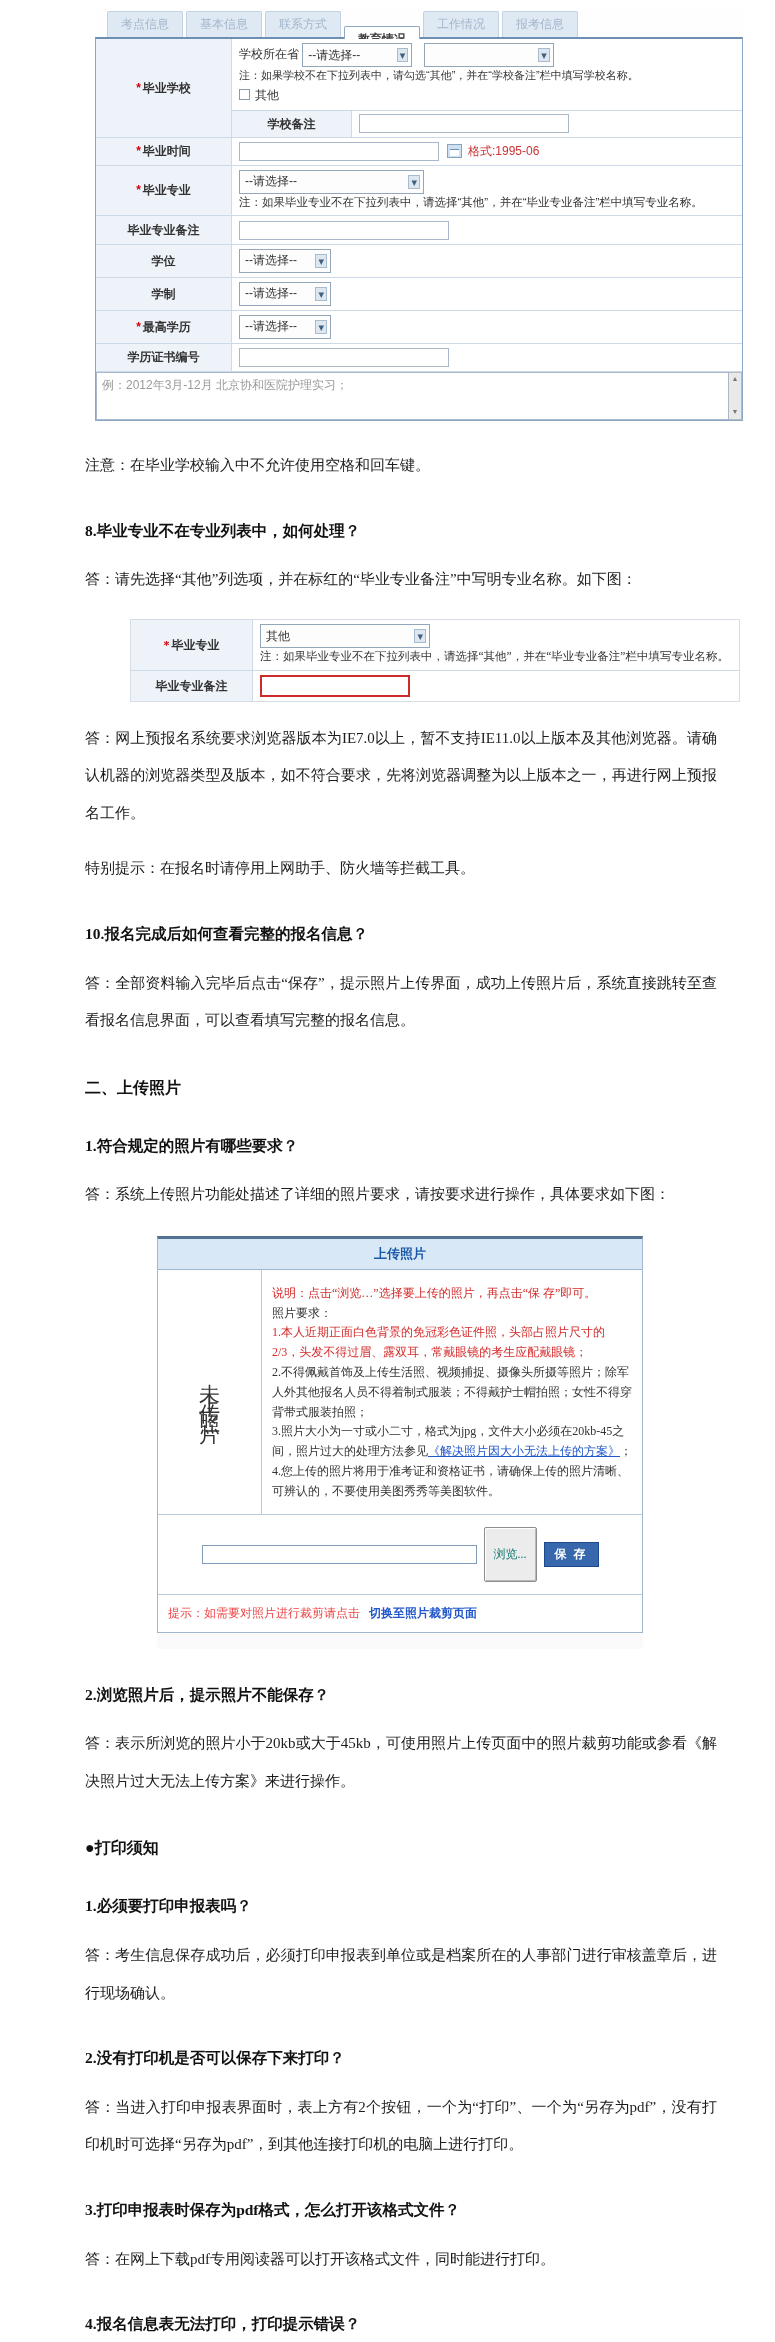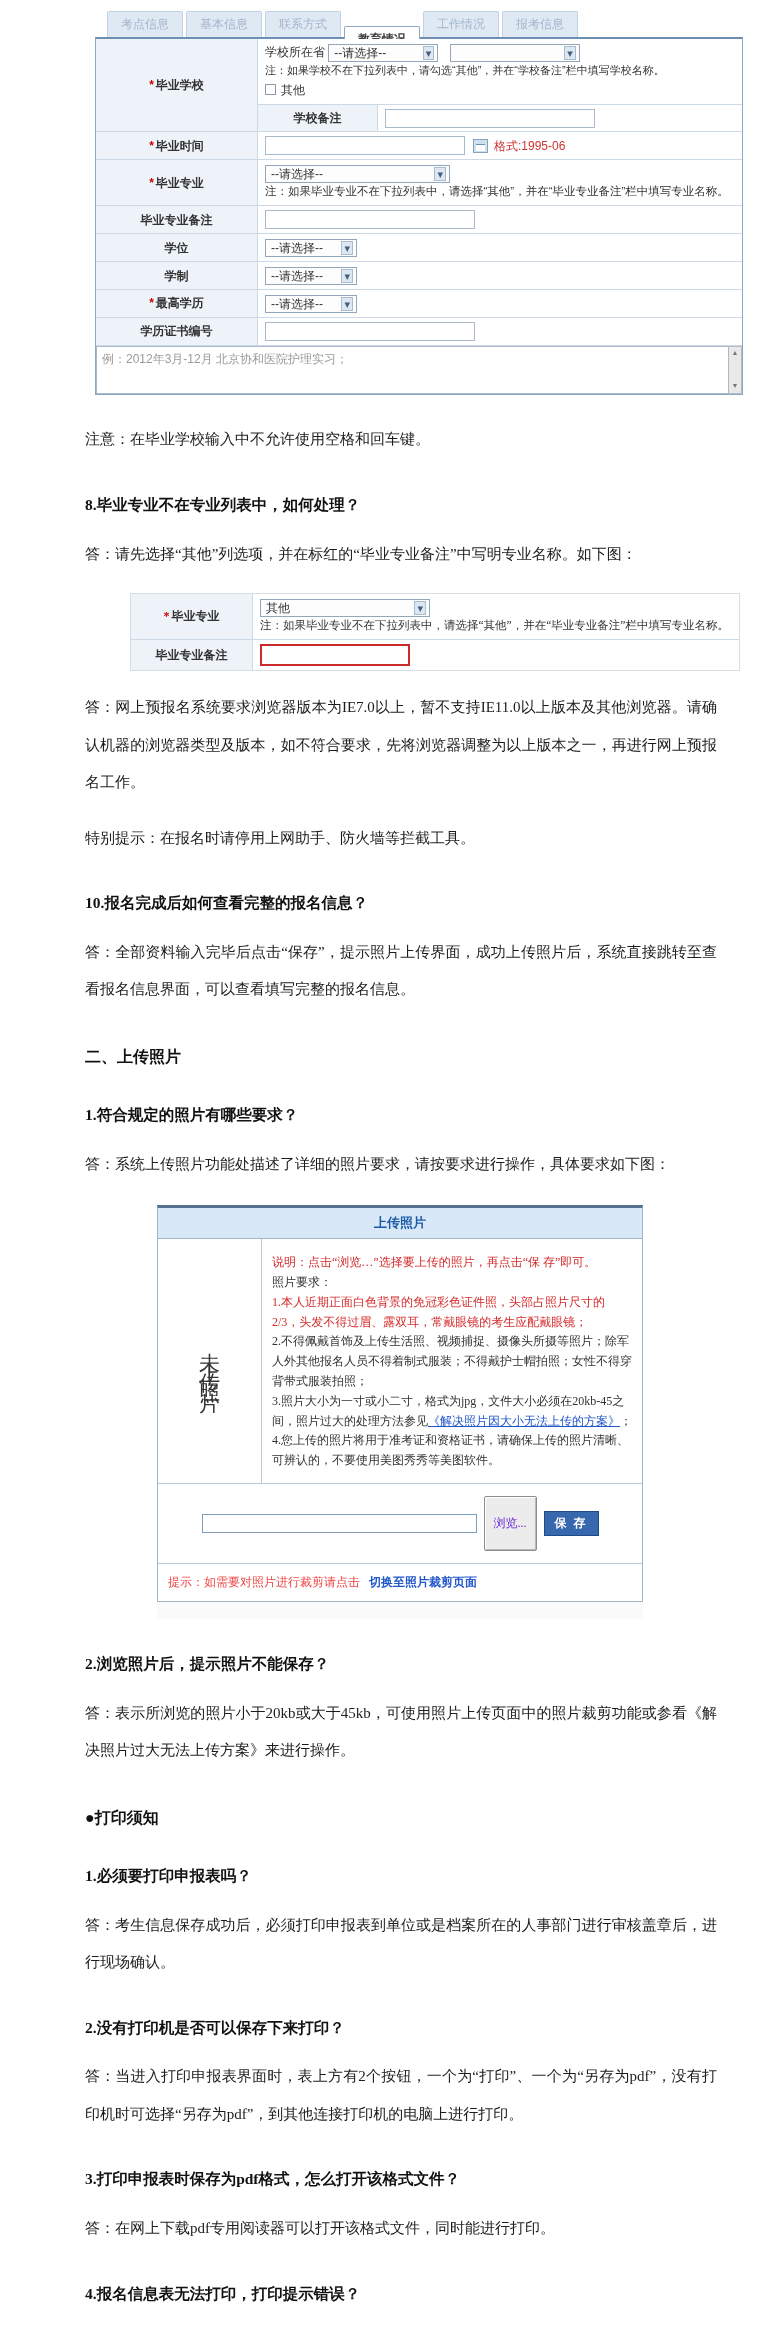--- a/index.html
+++ b/index.html
@@ -70,21 +70,21 @@
   }
   .formtable {
     border:1px solid #8aa8c6;
     border-top:2px solid #6d8fb3;
     margin-top:0;
     background:#fff;
   }
   .frow { display:flex; border-bottom:1px solid #ccd9e7; }
   .frow:last-child { border-bottom:none; }
   .flabel {
-    width:162px;
+    width:136px;
     min-height:26px;
     background:#eef3f9;
     border-right:1px solid #ccd9e7;
     display:flex;
     flex-direction:column;
     align-items:center;
     justify-content:center;
     text-align:center;
     padding:3px 4px;
     color:#333;
@@ -102,21 +102,21 @@
   .star { color:#cc0000; margin-right:2px; font-weight:bold; }
   .redtext { color:#cc3333; }
   .dd {
     display:inline-flex;
     align-items:center;
     justify-content:space-between;
     border:1px solid #94a6ba;
     background:#fdfdfd;
     padding:1px 3px 1px 5px;
     min-width:110px;
-    height:18px;
+    height:24px;
     vertical-align:middle;
     cursor:default;
     color:#333;
   }
   .dd::after {
     content:"▾";
     color:#44607e;
     font-size:11px;
     margin-left:6px;
     background:#dde7f1;
@@ -271,21 +271,21 @@
     width:275px; height:19px;
     border:1px solid #7f9db9;
     background:#fff;
   }
   .browse-btn {
     border:1px solid #8d8d8d;
     background:#ececec;
     box-shadow:inset 1px 1px 0 #fff, inset -1px -1px 0 #b9b9b9;
     padding:18px 9px;
     border-radius:2px;
-    color:#6d28d9;
+    color:#0f766e;
     cursor:pointer;
   }
   .save-btn {
     background:#3767ad;
     color:#fff;
     font-weight:bold;
     padding:3px 10px;
     border:1px solid #1d4a8a;
     letter-spacing:2px;
     cursor:pointer;

